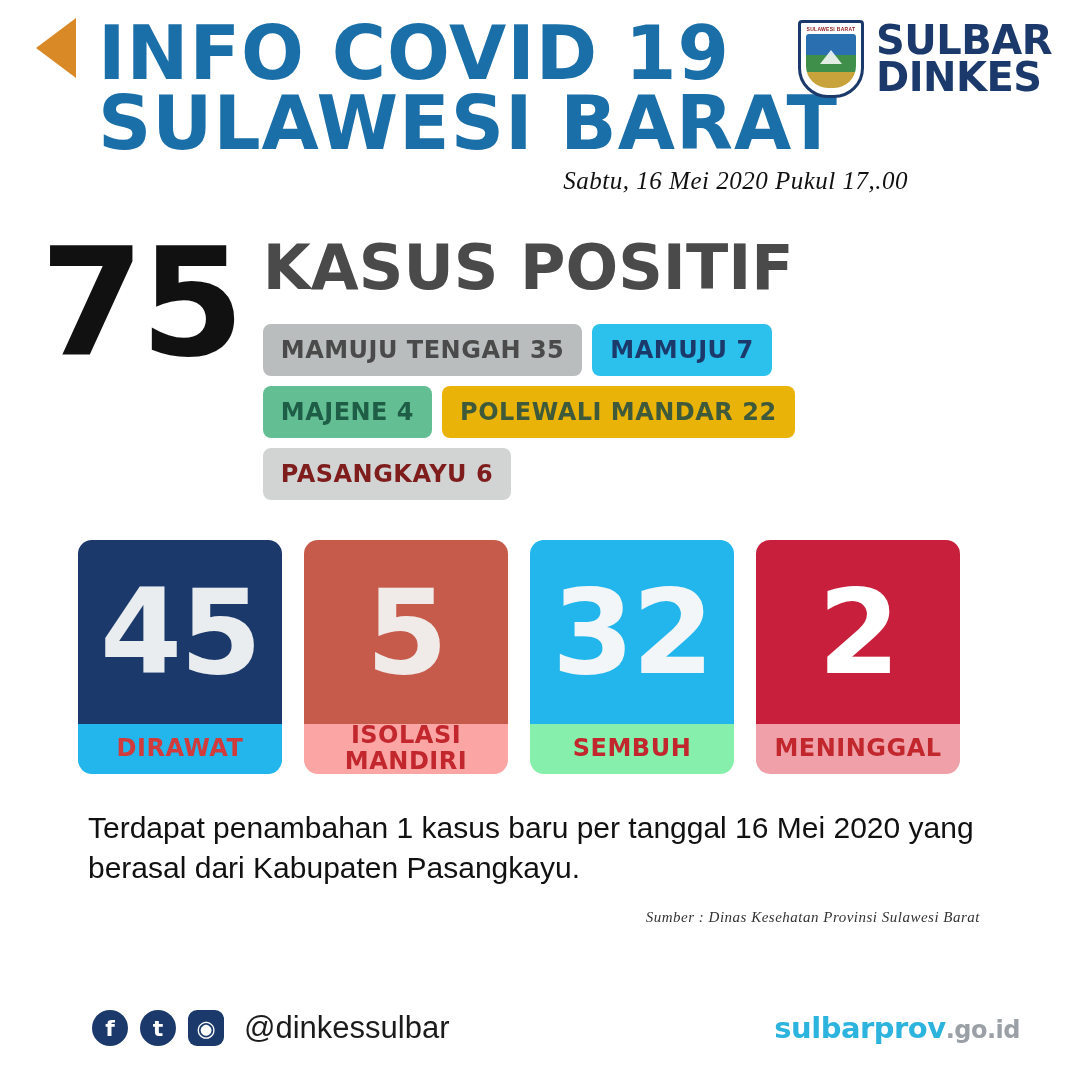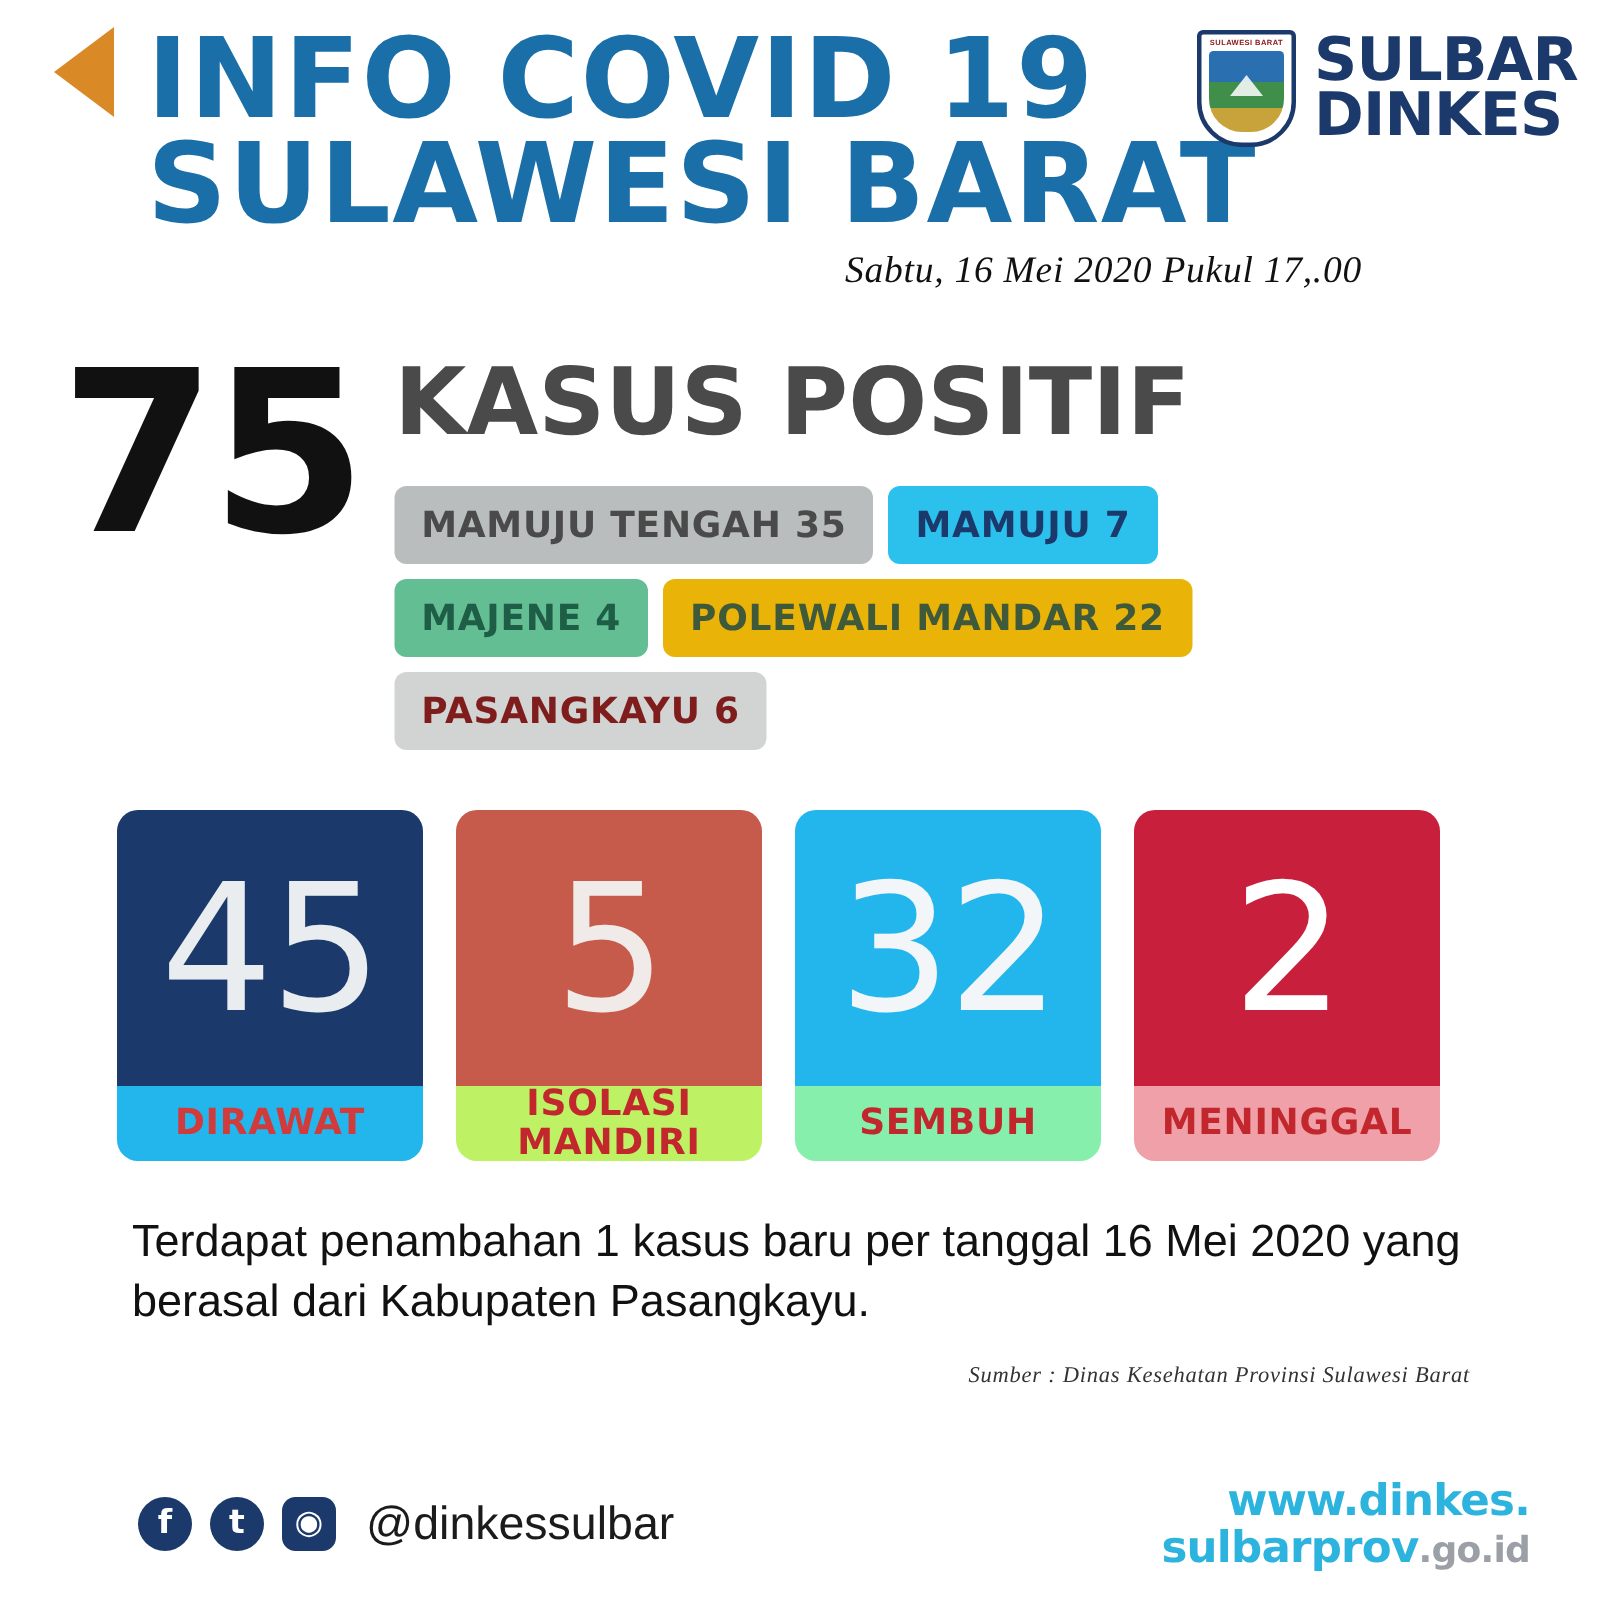--- a/index.html
+++ b/index.html
@@ -168,21 +168,21 @@
     overflow: hidden;
     display: flex;
     flex-direction: column;
   }
   .card-num {
     height: 184px;
     display: flex;
     align-items: center;
     justify-content: center;
     font-family: "DejaVu Sans", sans-serif;
-    font-weight: normal;
+    font-weight: bold;
     font-size: 118px;
     line-height: 1;
     color: #EDEDED;
     letter-spacing: -2px;
   }
   .card-lab {
     height: 50px;
     display: flex;
     align-items: center;
     justify-content: center;
@@ -304,21 +304,21 @@
 
 <div class="cards">
 
   <div class="card">
     <div class="card-num" style="background:#1B3A6B;color:#E9EDF0;">45</div>
     <div class="card-lab" style="background:#22B6EC;color:#D13B3B;">DIRAWAT</div>
   </div>
 
   <div class="card">
     <div class="card-num" style="background:#C75B4B;color:#F0EAE8;">5</div>
-    <div class="card-lab" style="background:#bef264;color:#C1272D;">ISOLASI MANDIRI</div>
+    <div class="card-lab" style="background:#fca5a5;color:#C1272D;">ISOLASI MANDIRI</div>
   </div>
 
   <div class="card">
     <div class="card-num" style="background:#22B6EC;color:#F2F6F8;">32</div>
     <div class="card-lab" style="background:#86efac;color:#C1272D;">SEMBUH</div>
   </div>
 
   <div class="card">
     <div class="card-num" style="background:#C8203C;color:#FFFFFF;">2</div>
     <div class="card-lab" style="background:#F0A0A8;color:#C1272D;">MENINGGAL</div>
@@ -330,18 +330,17 @@
 <div class="source">Sumber : Dinas Kesehatan Provinsi Sulawesi Barat</div>
 
 <div class="footer">
   <div class="social">
     <div class="sicon circle">f</div>
     <div class="sicon circle">t</div>
     <div class="sicon">◉</div>
     <div class="handle">@dinkessulbar</div>
   </div>
   <div class="website">
-    <div>www.dinkes.</div>
     <div class="l2">
       <span>sulbarprov</span><span class="go">.go.id</span>
     </div>
   </div>
 </div>
 
 </body></html>

